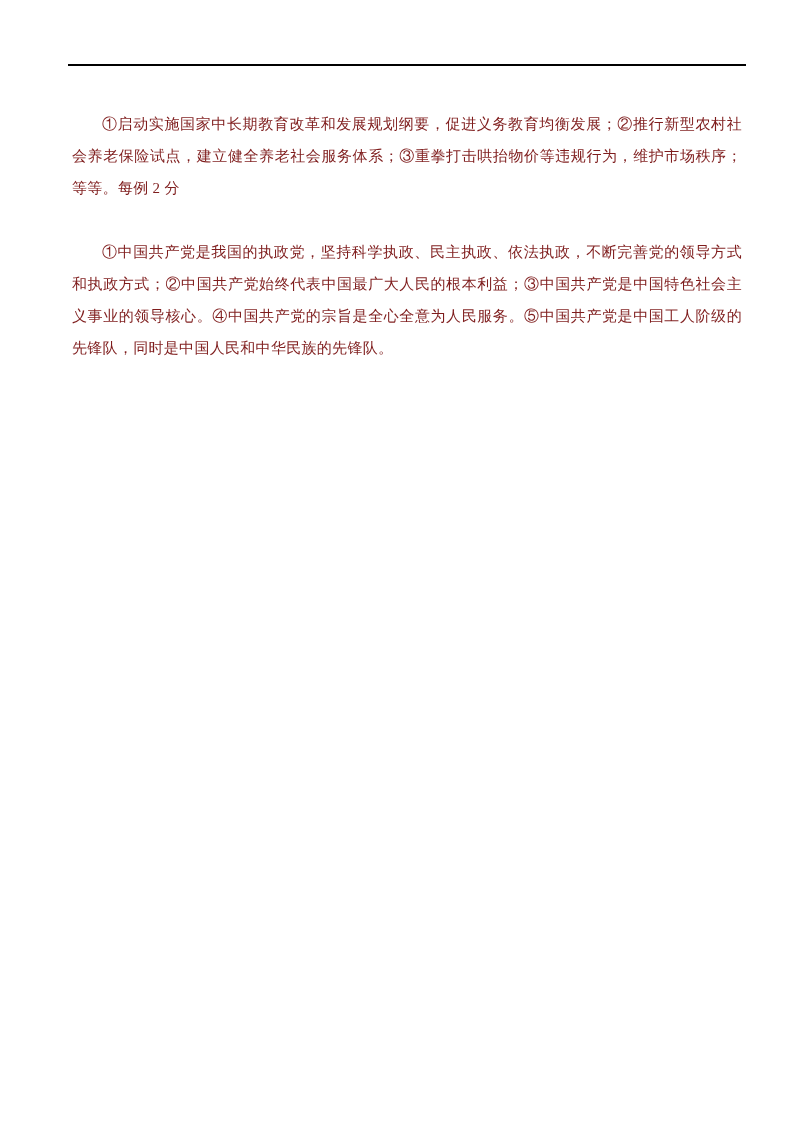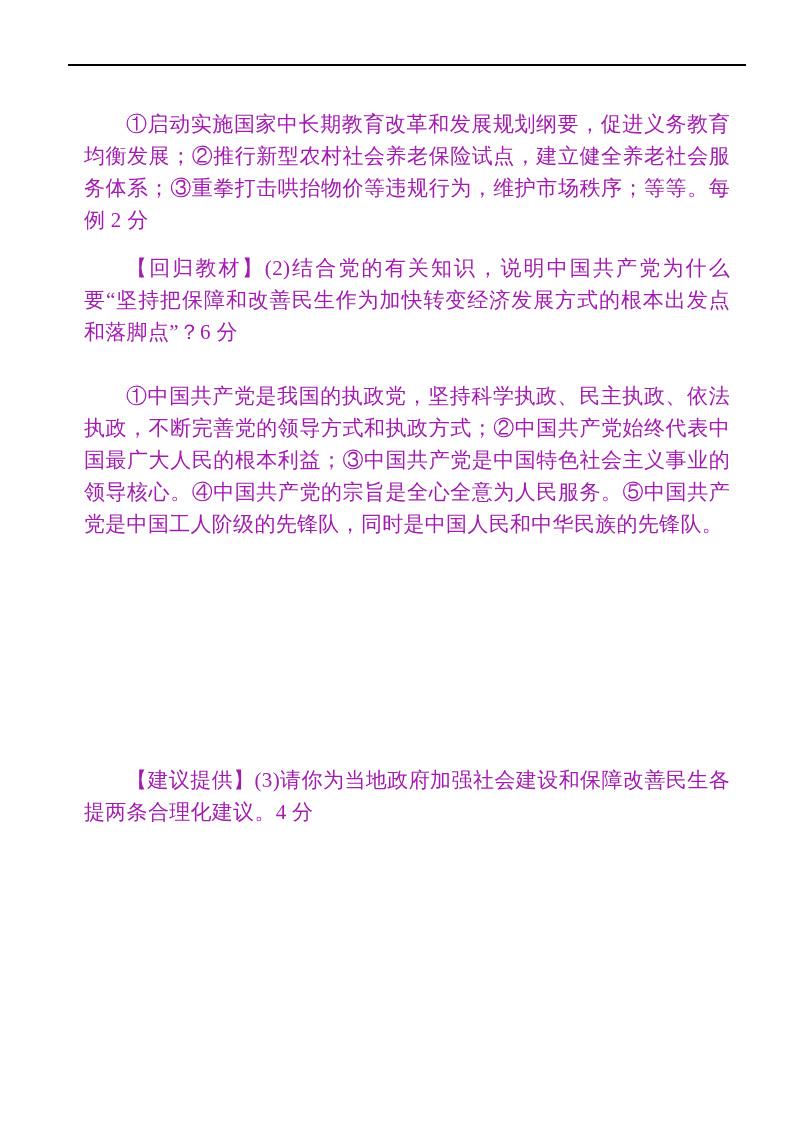--- a/index.html
+++ b/index.html
@@ -20,24 +20,24 @@
     top: 0;
     left: 68px;
     width: 678px;
   }
   .header-rule {
     margin-top: 64px;
     height: 0;
     border-top: 2px solid #000000;
   }
   .para {
-    margin: 16px;
-    font-size: 21px;
+    margin: 4px;
+    font-size: 15px;
     line-height: 32px;
-    color: #a21caf;
+    color: #7f1d1d;
     text-align: justify;
     text-justify: inter-ideograph;
     text-indent: 2em;
     letter-spacing: 0.3px;
     word-break: break-all;
   }
   .para-first {
     margin-top: 42px;
   }
   .gap-1 {
@@ -51,22 +51,20 @@
 </head>
 <body>
 
 <div class="page">
   <div class="doc-body">
 
     <div class="header-rule"></div>
 
     <p class="para para-first">①启动实施国家中长期教育改革和发展规划纲要，促进义务教育均衡发展；②推行新型农村社会养老保险试点，建立健全养老社会服务体系；③重拳打击哄抬物价等违规行为，维护市场秩序；等等。每例 2 分</p>
 
-    <p class="para">【回归教材】(2)结合党的有关知识，说明中国共产党为什么要“坚持把保障和改善民生作为加快转变经济发展方式的根本出发点和落脚点”？6 分</p>
 
     <p class="para gap-1">①中国共产党是我国的执政党，坚持科学执政、民主执政、依法执政，不断完善党的领导方式和执政方式；②中国共产党始终代表中国最广大人民的根本利益；③中国共产党是中国特色社会主义事业的领导核心。④中国共产党的宗旨是全心全意为人民服务。⑤中国共产党是中国工人阶级的先锋队，同时是中国人民和中华民族的先锋队。</p>
 
 
-    <p class="para gap-7">【建议提供】(3)请你为当地政府加强社会建设和保障改善民生各提两条合理化建议。4 分</p>
 
 
   </div>
 </div>
 
 </body></html>

